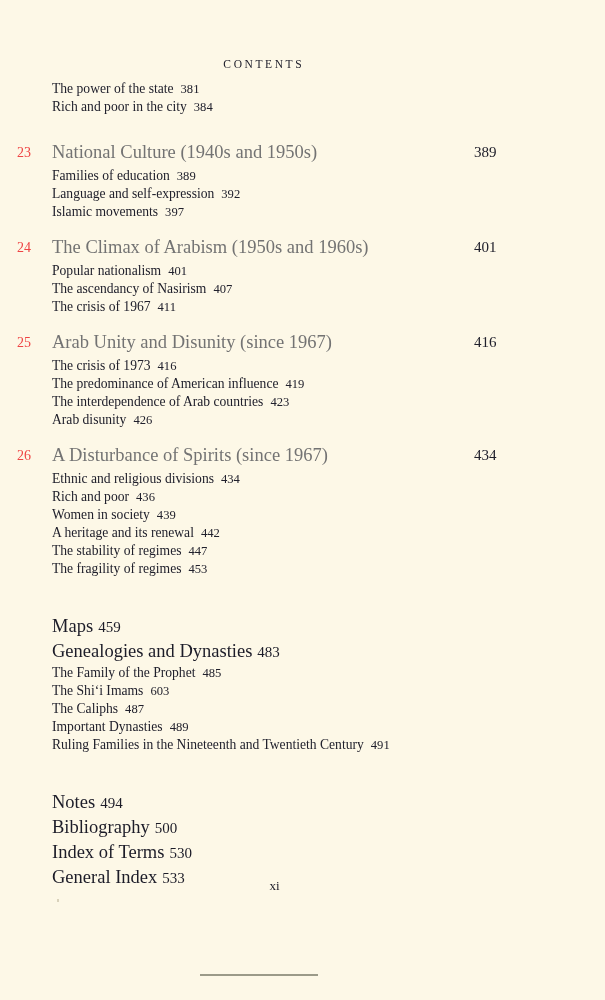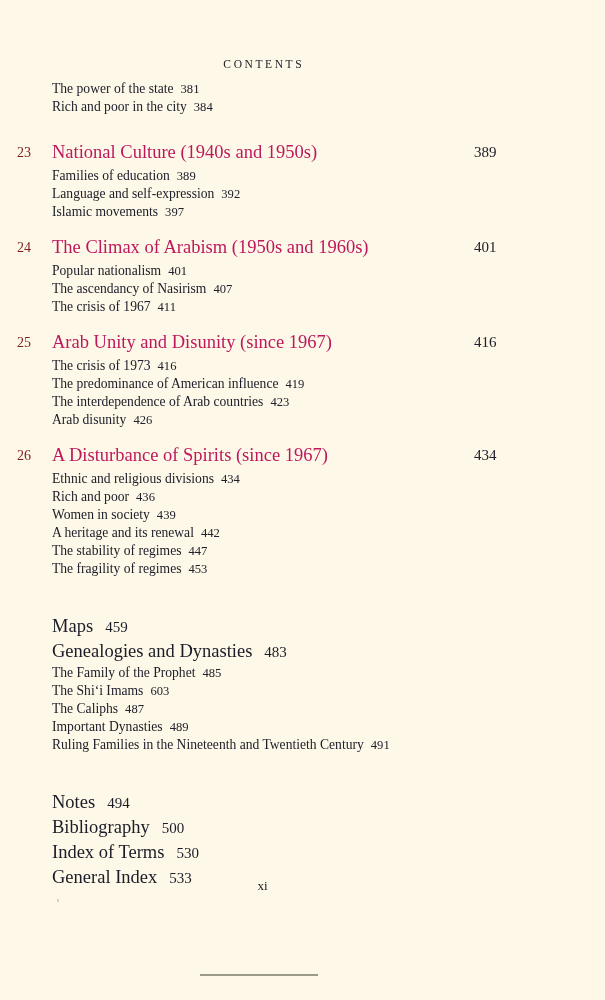--- a/index.html
+++ b/index.html
@@ -55,31 +55,31 @@
     line-height: 29px;
   }
   .chapter-num {
     position: absolute;
     left: 17px;
     top: 0;
     width: 24px;
     text-align: left;
     font-size: 14px;
     line-height: 29px;
-    color: #7f1d1d;
+    color: #ef4444;
     font-variant-numeric: oldstyle-nums;
     font-feature-settings: "onum" 1;
   }
   .chapter-title {
     position: absolute;
     left: 52px;
     top: 0;
     font-size: 18.5px;
     line-height: 29px;
-    color: #be185d;
+    color: #737373;
     white-space: nowrap;
     font-variant-numeric: oldstyle-nums;
     font-feature-settings: "onum" 1;
   }
   .chapter-page {
     position: absolute;
     left: 474px;
     top: 0;
     font-size: 15px;
     line-height: 29px;
@@ -99,21 +99,21 @@
     left: 52px;
     top: 0;
     font-size: 18.5px;
     line-height: 25px;
     white-space: nowrap;
     font-variant-numeric: oldstyle-nums;
     font-feature-settings: "onum" 1;
   }
   .plain-title .pg {
     font-size: 15px;
-    padding-left: 12px;
+    padding-left: 5px;
   }
 
   
   .sub-row {
     position: relative;
     height: 18px;
     line-height: 18px;
     padding-left: 48px;
   }
   .sub-title {
@@ -133,21 +133,21 @@
   }
 
   .gap-sm { height: 12px; }
   .gap-md { height: 22px; }
   .gap-lg { height: 36px; }
 
   
   .folio {
     position: absolute;
     top: 878px;
-    left: 0;
+    left: 12px;
     width: 525px;
     text-align: center;
     font-size: 13px;
     color: #20202c;
   }
   .bottom-rule {
     position: absolute;
     top: 974px;
     left: 200px;
     width: 118px;

